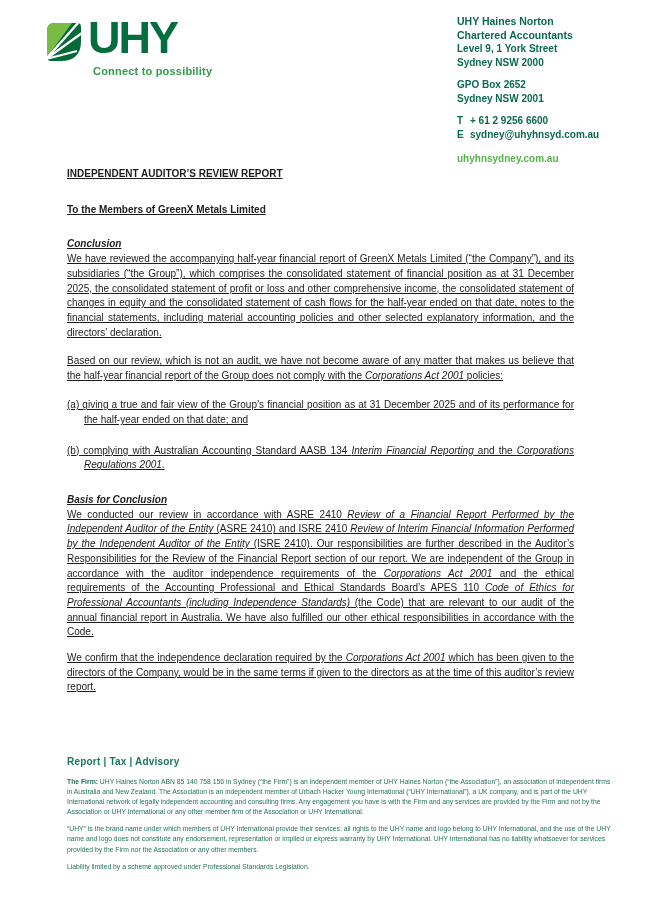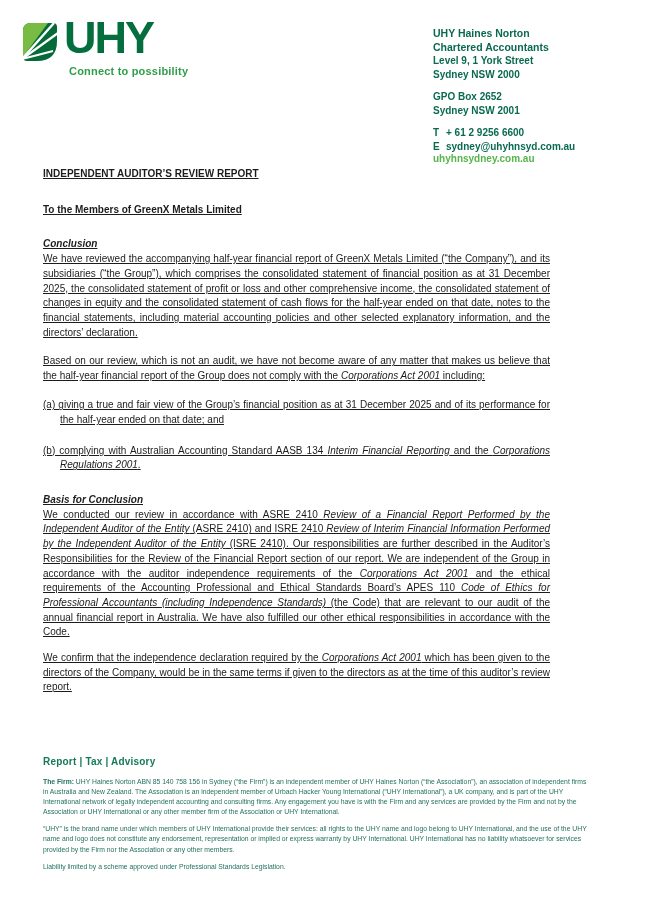--- a/index.html
+++ b/index.html
@@ -5,37 +5,38 @@
   * { margin: 0; padding: 0; box-sizing: border-box; }
   html, body { background: #ffffff; }
   .page {
     position: relative;
     width: 600px;
     height: 898px;
     background: #ffffff;
     font-family: "Liberation Sans", sans-serif;
     color: #1c1c1c;
     overflow: hidden;
+    margin-left: 24px;
   }
 
   
   .logo-block { position: absolute; left: 20px; top: 14px; }
   .logo-row { display: flex; align-items: flex-start; }
   .logo-icon { width: 40px; height: 46px; margin-top: 4px; }
   .logo-word {
     font-size: 45px; font-weight: 800; letter-spacing: -2px;
     color: #046e3e; line-height: 48px; margin-left: 4px;
   }
   .logo-tagline {
     font-size: 11px; font-weight: 700; color: #2f9e49;
     margin: 1px 0 0 49px; letter-spacing: 0.2px;
   }
 
   .contact-block {
-    position: absolute; left: 433px; top: 27px;
+    position: absolute; left: 433px; top: 15px;
     font-size: 10px; line-height: 13.5px;
     color: #0a6a50; font-weight: 600;
   }
   .contact-firm, .contact-type { font-weight: 800; font-size: 10.5px; }
   .contact-gap { height: 9px; }
   .contact-line { white-space: nowrap; }
   .contact-label { display: inline-block; width: 13px; }
   .website-line {
     position: absolute; left: 433px; top: 153px;
     font-size: 10px; font-weight: 700; color: #56b54b;
@@ -105,21 +106,21 @@
     <div class="contact-line"><span class="contact-label">E</span><span>sydney@uhyhnsyd.com.au</span></div>
   </div>
   <div class="website-line">uhyhnsydney.com.au</div>
 
   <div class="content">
     <div class="doc-title">INDEPENDENT AUDITOR’S REVIEW REPORT</div>
     <div class="doc-addressee">To the Members of GreenX Metals Limited</div>
 
     <div class="section-head">Conclusion</div>
     <div class="para para-tight"><span>We have reviewed the accompanying half-year financial report of GreenX Metals Limited (“the Company”), and its subsidiaries (“the Group”), which comprises the consolidated statement of financial position as at 31 December 2025, the consolidated statement of profit or loss and other comprehensive income, the consolidated statement of changes in equity and the consolidated statement of cash flows for the half-year ended on that date, notes to the financial statements, including material accounting policies and other selected explanatory information, and the directors’ declaration.</span></div>
-    <div class="para"><span>Based on our review, which is not an audit, we have not become aware of any matter that makes us believe that the half-year financial report of the Group does not comply with the </span><span style="font-style: italic;">Corporations Act 2001</span><span> including:</span></div>
+    <div class="para"><span>Based on our review, which is not an audit, we have not become aware of any matter that makes us believe that the half-year financial report of the Group does not comply with the </span><span style="font-style: italic;">Corporations Act 2001</span><span> policies:</span></div>
 
     <div class="list-item"><span>(a) giving a true and fair view of the Group’s financial position as at 31 December 2025 and of its performance for the half-year ended on that date; and</span></div>
     <div class="list-item last"><span>(b) complying with Australian Accounting Standard AASB 134 </span><span style="font-style: italic;">Interim Financial Reporting</span><span> and the </span><span style="font-style: italic;">Corporations Regulations 2001</span><span>.</span></div>
 
     <div class="section-head">Basis for Conclusion</div>
     <div class="para basis-gap"><span>We conducted our review in accordance with ASRE 2410 </span><span style="font-style: italic;">Review of a Financial Report Performed by the Independent Auditor of the Entity</span><span> (ASRE 2410) and ISRE 2410 </span><span style="font-style: italic;">Review of Interim Financial Information Performed by the Independent Auditor of the Entity</span><span> (ISRE 2410). Our responsibilities are further described in the Auditor’s Responsibilities for the Review of the Financial Report section of our report. We are independent of the Group in accordance with the auditor independence requirements of the </span><span style="font-style: italic;">Corporations Act 2001</span><span> and the ethical requirements of the Accounting Professional and Ethical Standards Board’s APES 110 </span><span style="font-style: italic;">Code of Ethics for Professional Accountants (including Independence Standards)</span><span> (the Code) that are relevant to our audit of the annual financial report in Australia. We have also fulfilled our other ethical responsibilities in accordance with the Code.</span></div>
     <div class="para"><span>We confirm that the independence declaration required by the </span><span style="font-style: italic;">Corporations Act 2001</span><span> which has been given to the directors of the Company, would be in the same terms if given to the directors as at the time of this auditor’s review report.</span></div>
   </div>
 
   <div class="footer">

